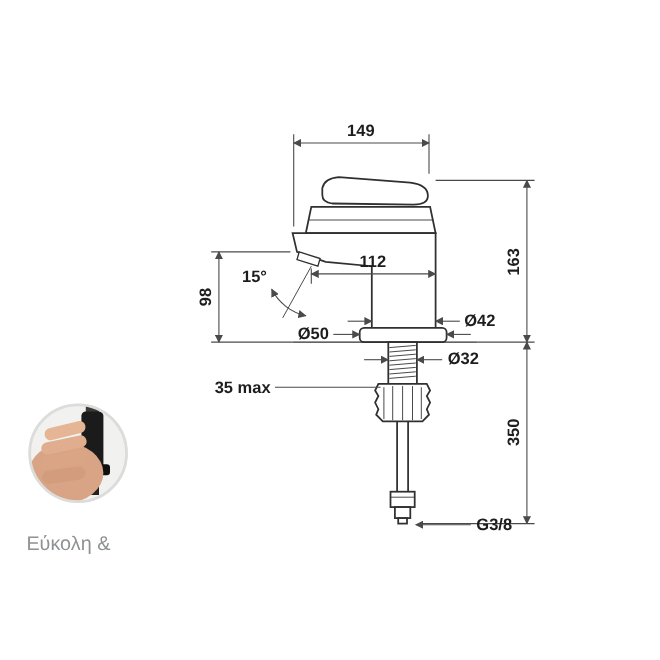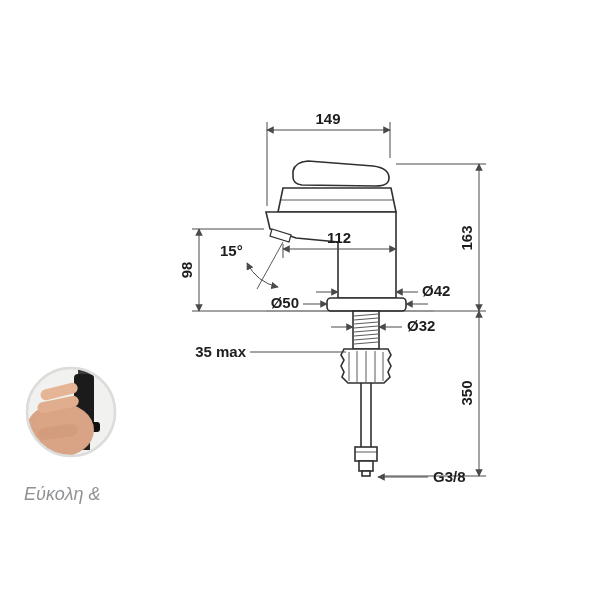--- a/index.html
+++ b/index.html
@@ -5,21 +5,21 @@
   html,body{margin:0;padding:0;background:#ffffff;}
   .stage{
     position:relative;width:600px;height:600px;background:#ffffff;
     font-family:"Liberation Sans",sans-serif;overflow:hidden;
   }
   svg{display:block;}
   svg text{font-family:"Liberation Sans",sans-serif;}
   .dim-label{font-size:15px;font-weight:600;fill:#1d1d1d;}
   .caption{
     position:absolute;left:24px;top:481px;width:260px;
-    color:#8f9295;font-size:18px;line-height:1.45;font-style:italic;
+    color:#8f9295;font-size:18px;line-height:1.45;
   }
 </style>
 </head>
 <body>
 
 <div class="stage">
 
   <svg width="600" height="600" viewBox="0 0 600 600">
 
     <defs>

